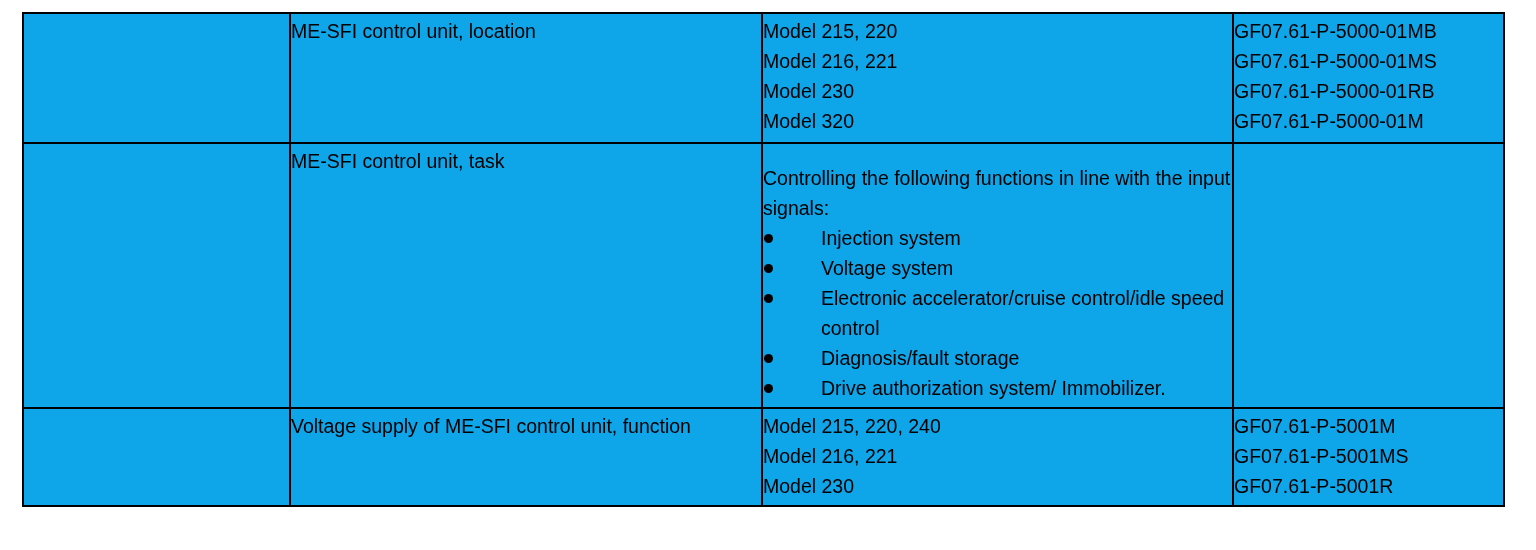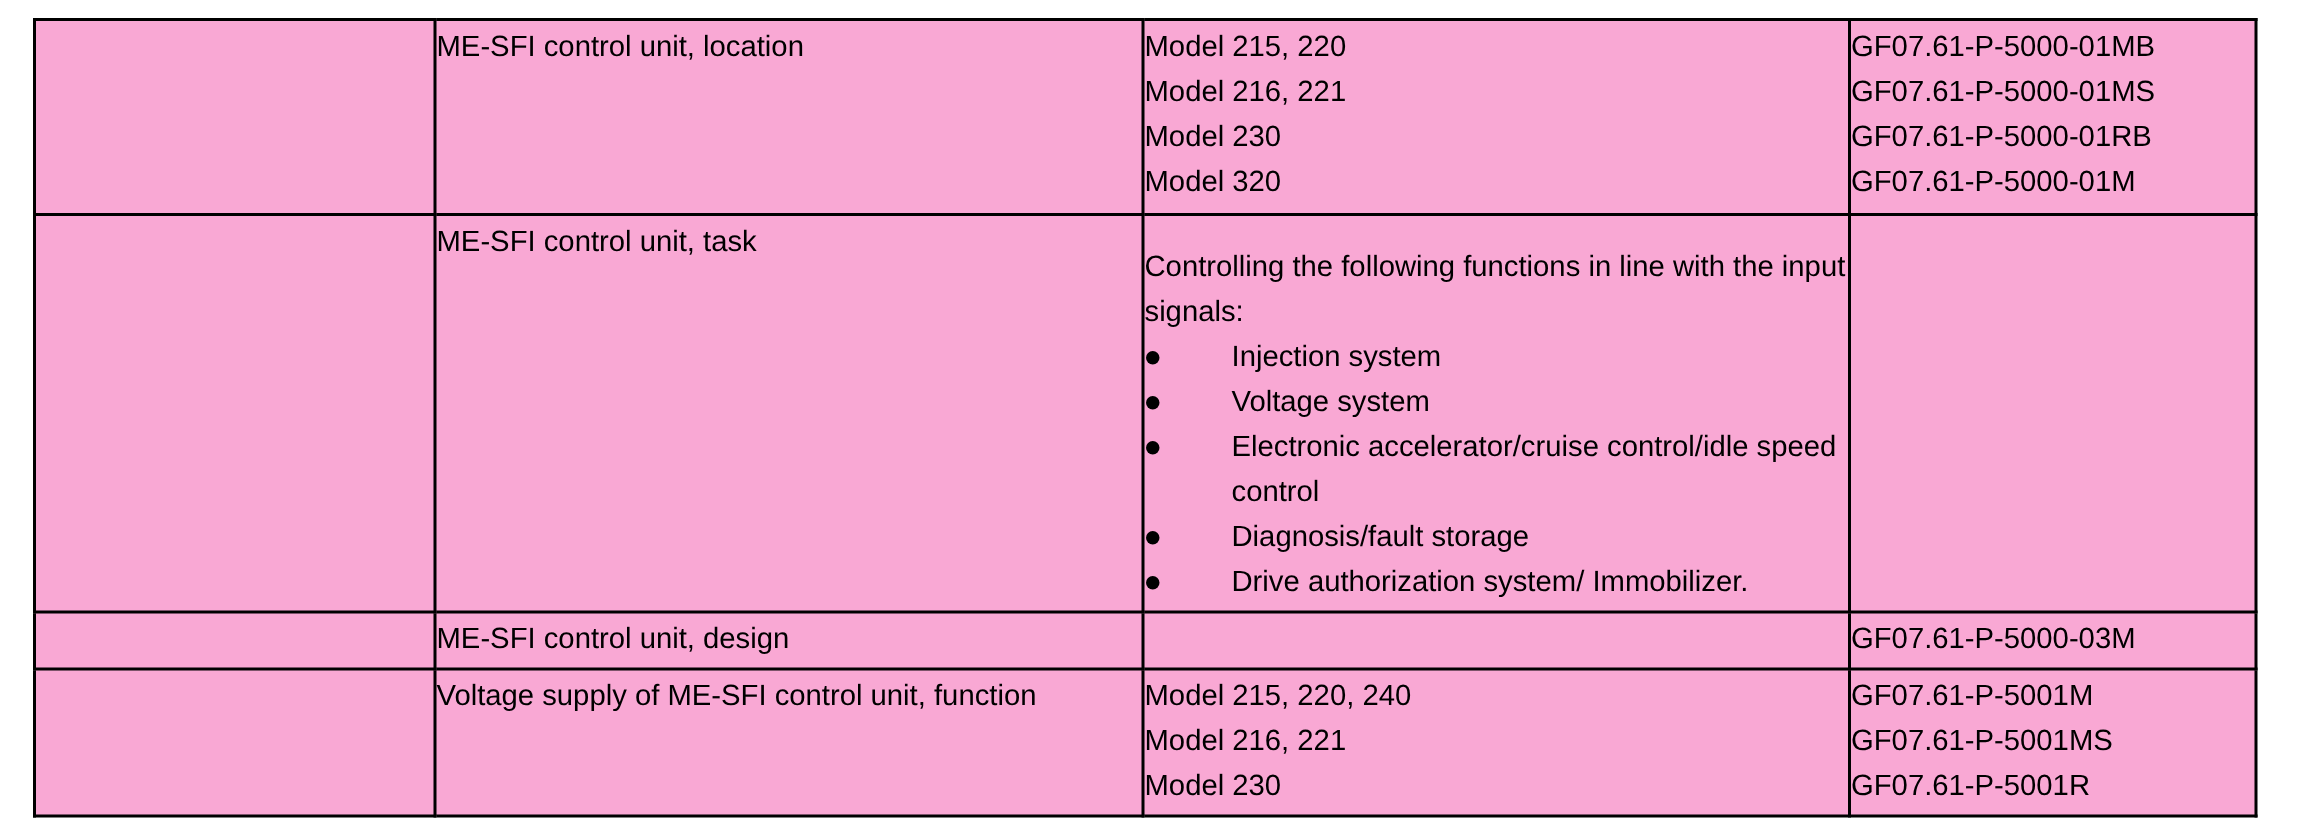--- a/index.html
+++ b/index.html
@@ -31,21 +31,21 @@
     border-collapse: collapse;
     table-layout: fixed;
     font-size: 19.5px;
     line-height: 30px;
   }
 
   .doc-table td {
     border: 2px solid #000000;
     vertical-align: top;
     padding: 2px 0 4px 0;
-    background: #f9a8d4;
+    background: #0ea5e9;
   }
 
   .col-a { width: 267px; }
   .col-b { width: 472px; }
   .col-c { width: 471px; }
   .col-d { width: 271px; }
 
   .cell-pad {
     padding-left: 7px;
     padding-right: 6px;
@@ -157,32 +157,20 @@
             </li>
             <li>
               <span class="bullet-dot"></span>
               <span class="bullet-text">Drive authorization system/ Immobilizer.</span>
             </li>
           </ul>
         </td>
         <td class="cell-empty"></td>
       </tr>
 
-      <tr class="row-design">
-        <td class="cell-empty">
-          <span></span>
-        </td>
-        <td class="cell-pad">
-          <span>ME-SFI control unit, design</span>
-        </td>
-        <td class="cell-empty"></td>
-        <td class="cell-pad lines">
-          <div>GF07.61-P-5000-03M</div>
-        </td>
-      </tr>
 
 
       <tr class="row-voltage">
         <td class="cell-empty">
           <span></span>
         </td>
         <td class="cell-pad">
           <span>Voltage supply of ME-SFI control unit, function</span>
         </td>
         <td class="cell-pad lines">

